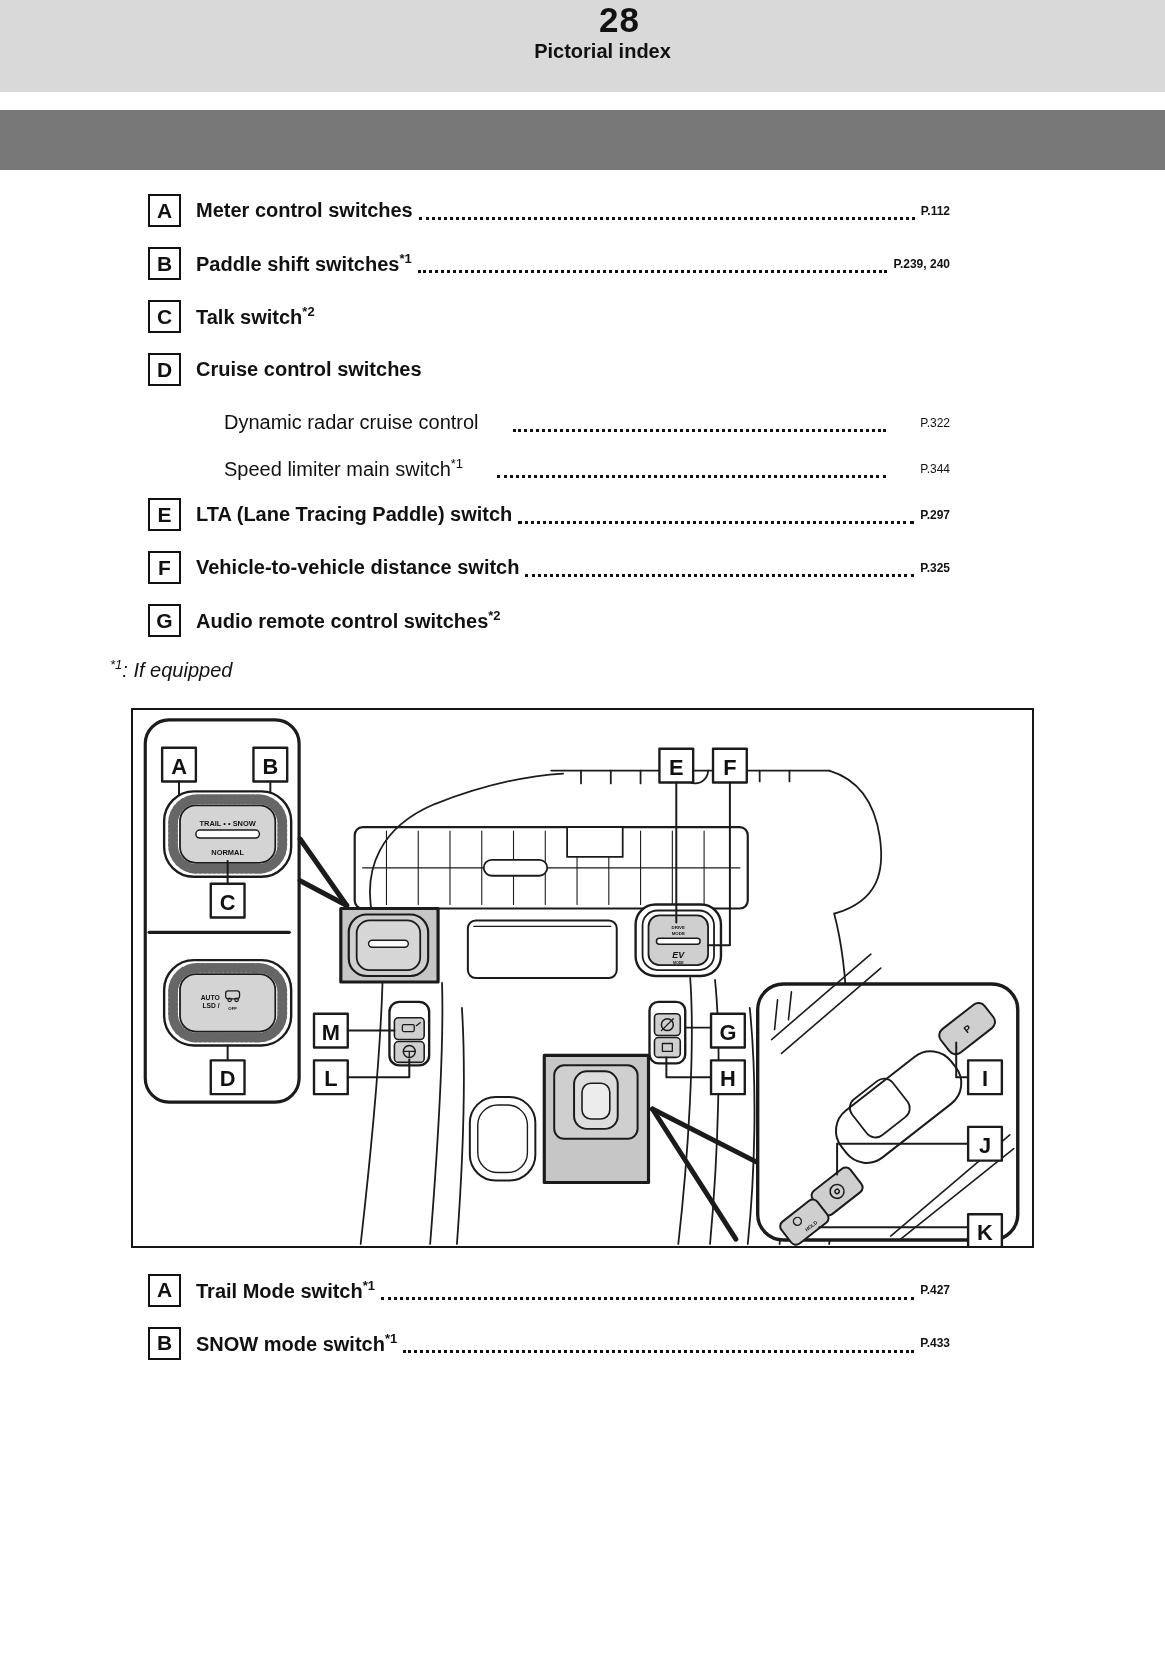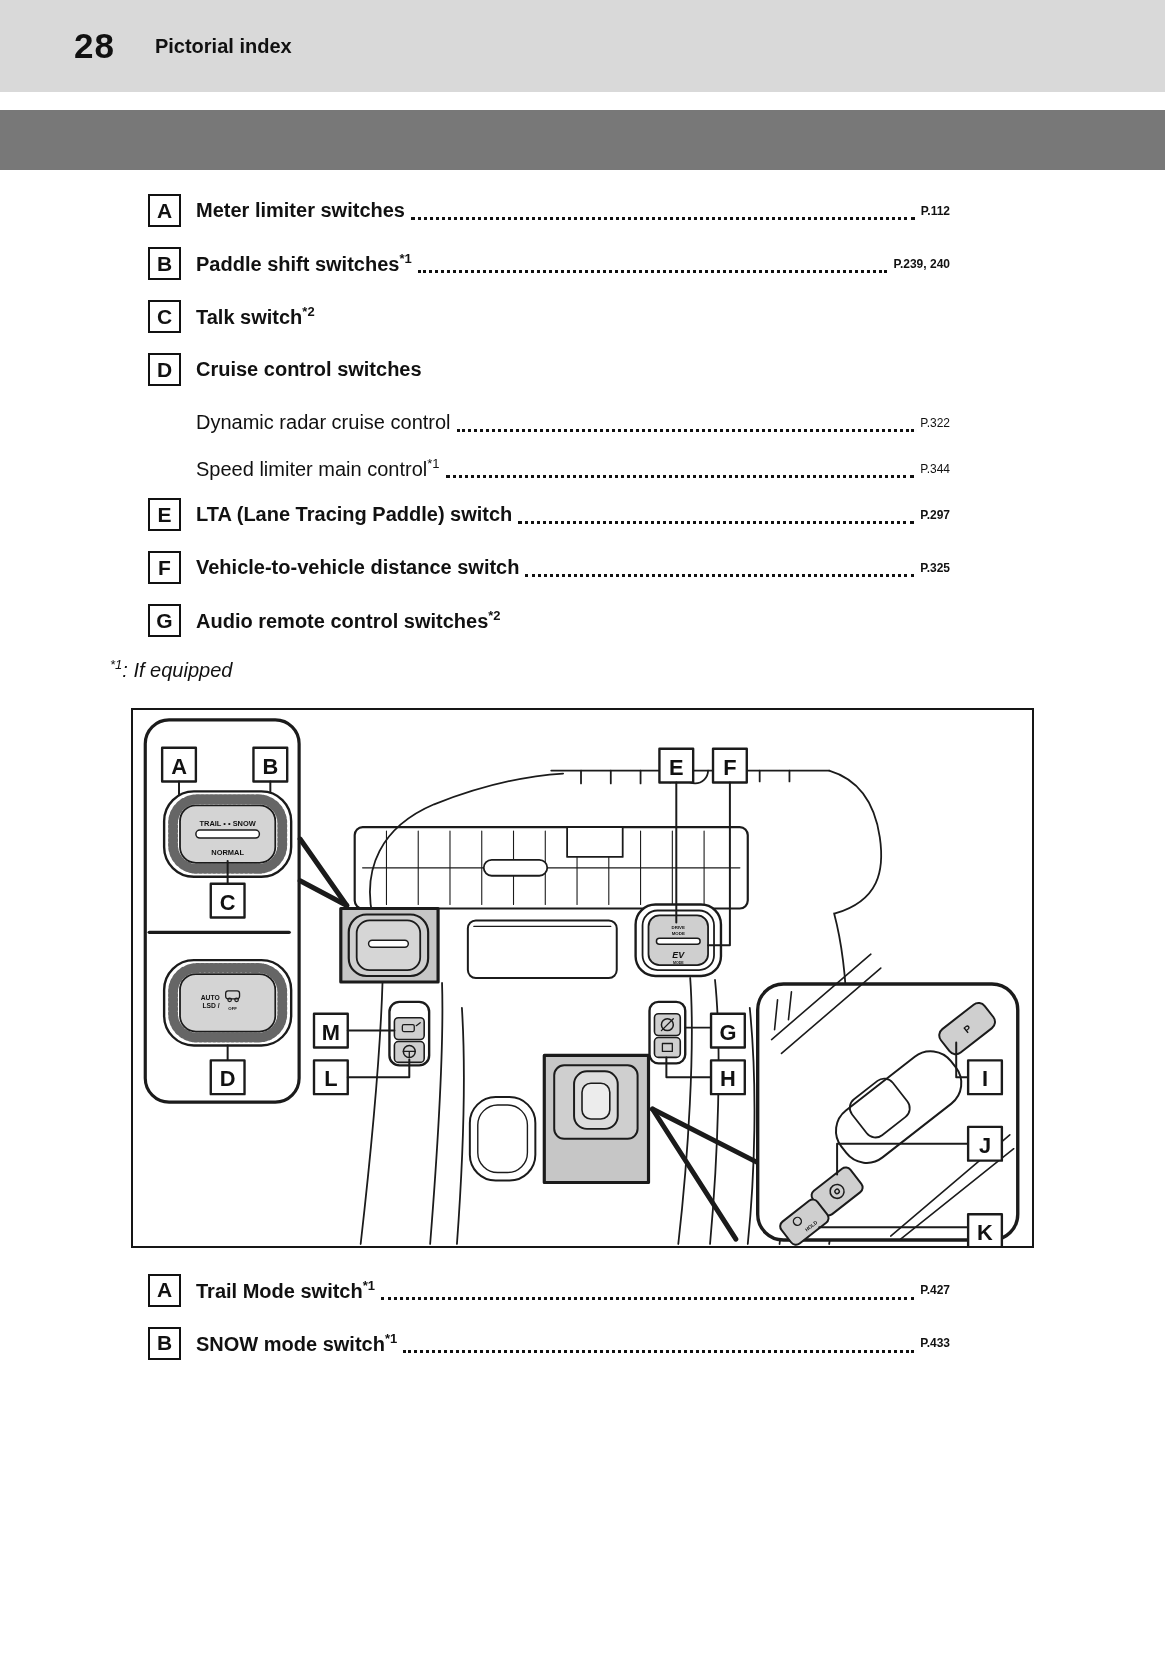--- a/index.html
+++ b/index.html
@@ -1,28 +1,28 @@
 <!DOCTYPE html>
 <html><head>
 <meta charset="utf-8">
 <style>
   html,body{margin:0;padding:0;}
   body{
     width:1165px;height:1653px;background:#ffffff;color:#111;
     font-family:"Liberation Sans",sans-serif;position:relative;overflow:hidden;
   }
   
-  .page-header{height:92px;background:#d9d9d9;display:flex;align-items:center;}
+  .page-header{height:92px;background:#d9d9d9;display:flex;align-items:center;flex-direction:column;}
   .page-num{font-size:35px;font-weight:bold;padding-left:74px;letter-spacing:1px;}
   .page-sec{font-size:20px;font-weight:bold;margin-left:40px;}
   .band{height:60px;background:#787878;margin-top:18px;}
   
   .index-list{margin:24px 215px 0 148px;}
   .index-row{display:flex;align-items:center;margin-bottom:20px;}
-  .index-row.sub{margin-bottom:13px;}
+  .index-row.sub{margin-bottom:13px;gap:28px;}
   .letter-box{
     width:33px;height:33px;border:2.5px solid #111;box-sizing:border-box;
     font-size:21px;font-weight:bold;display:flex;align-items:center;justify-content:center;
     margin-right:15px;flex:none;background:#fff;
   }
   .letter-box.ghost{visibility:hidden;}
   .row-title{font-size:20px;font-weight:bold;white-space:nowrap;}
   .row-title sup{font-size:13px;}
   .sub .row-title,.sub .page-ref{font-weight:normal;}
   .leader{flex:1;border-bottom:3px dotted #111;margin:0 6px 7px 6px;align-self:flex-end;min-width:20px;}
@@ -44,21 +44,21 @@
 
 <div class="page-header">
   <span class="page-num">28</span>
   <span class="page-sec">Pictorial index</span>
 </div>
 <div class="band"></div>
 
 <div class="index-list" id="top-list">
   <div class="index-row">
     <span class="letter-box">A</span>
-    <span class="row-title"><span class="t">Meter limiter switches</span></span>
+    <span class="row-title"><span class="t">Meter control switches</span></span>
     <span class="leader"></span>
     <span class="page-ref">P.112</span>
   </div>
 
   <div class="index-row">
     <span class="letter-box">B</span>
     <span class="row-title"><span class="t">Paddle shift switches</span><sup class="s">*1</sup></span>
     <span class="leader"></span>
     <span class="page-ref">P.239, 240</span>
   </div>
@@ -78,21 +78,21 @@
   <div class="index-row sub">
     <span class="letter-box ghost"></span>
     <span class="row-title"><span class="t">Dynamic radar cruise control</span></span>
     <span class="leader"></span>
     <span class="page-ref">P.322</span>
   </div>
 
 
   <div class="index-row sub">
     <span class="letter-box ghost"></span>
-    <span class="row-title"><span class="t">Speed limiter main control</span><sup class="s">*1</sup></span>
+    <span class="row-title"><span class="t">Speed limiter main switch</span><sup class="s">*1</sup></span>
     <span class="leader"></span>
     <span class="page-ref">P.344</span>
   </div>
 
   <div class="index-row">
     <span class="letter-box">E</span>
     <span class="row-title"><span class="t">LTA (Lane Tracing Paddle) switch</span></span>
     <span class="leader"></span>
     <span class="page-ref">P.297</span>
   </div>

